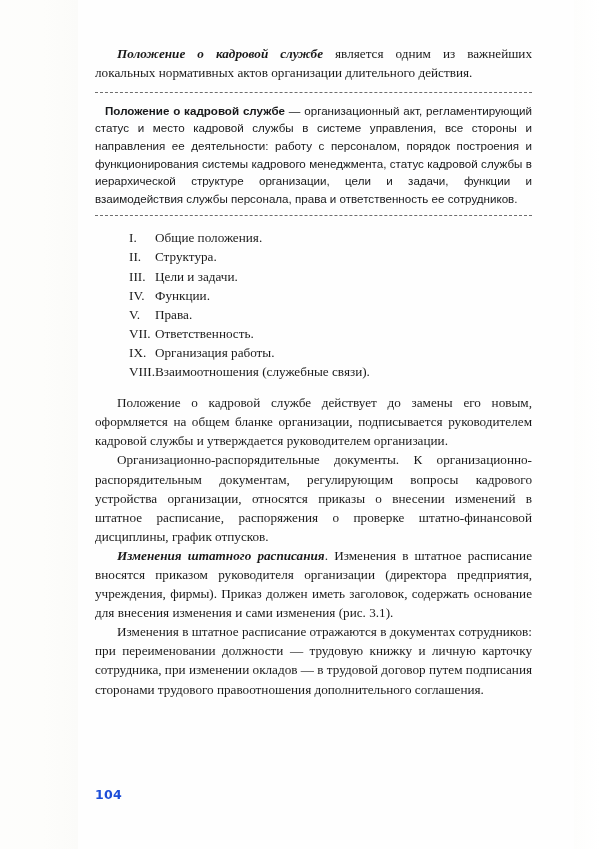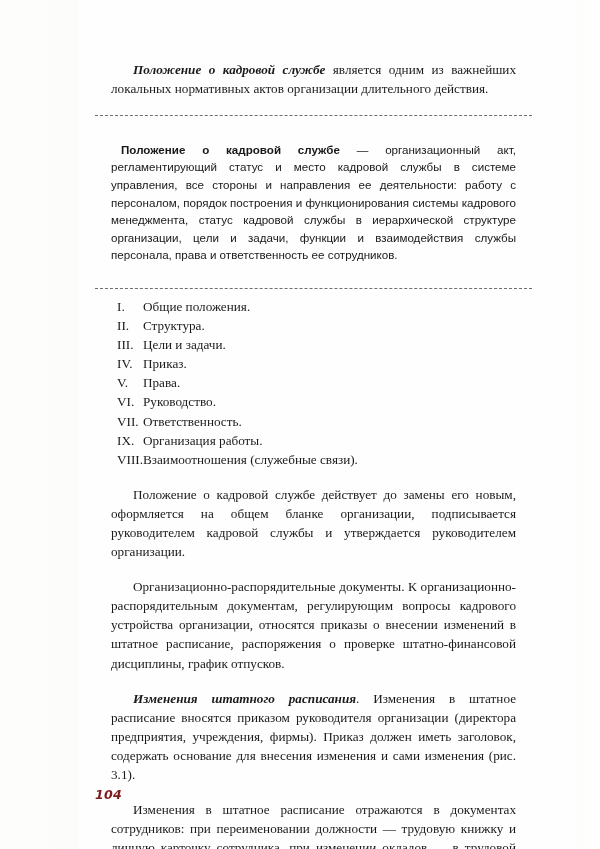--- a/index.html
+++ b/index.html
@@ -40,21 +40,21 @@
   }
 
   .content {
     position: absolute;
     left: 95px;
     top: 44px;
     width: 437px;
   }
 
   p {
-    margin: 16px;
+    margin: 0;
     font-size: 13.2px;
     line-height: 19.1px;
     text-align: justify;
     text-indent: 22px;
     -webkit-hyphens: none;
     hyphens: none;
   }
 
   .lead {
     font-size: 13.2px;
@@ -86,21 +86,21 @@
     text-indent: 10px;
     color: #17181a;
   }
   .callout .b {
     font-weight: bold;
   }
 
   
   ul.sections {
     list-style: none;
-    margin: 0;
+    margin: 12px;
     padding: 0;
   }
   ul.sections li {
     font-size: 13.2px;
     line-height: 19.1px;
     padding-left: 22px;
     white-space: nowrap;
   }
   ul.sections li .num {
     display: inline-block;
@@ -111,23 +111,22 @@
     margin-top: 0;
   }
 
   .folio {
     position: absolute;
     left: 95px;
     top: 787px;
     font-family: "DejaVu Sans", sans-serif;
     font-size: 12.6px;
     font-weight: bold;
-    color: #7f1d1d;
+    color: #1d4ed8;
     letter-spacing: 0.2px;
-    font-style: italic;
   }
 </style>
 </head>
 <body>
 
 <div class="page">
 
   <div class="gutter-left"></div>
   <div class="gutter-right"></div>
 
@@ -137,23 +136,22 @@
 
     <div class="callout">
       <p><span class="b">Положение о кадровой службе</span><span> — организационный акт, регламентирующий статус и место кадровой службы в системе управления, все стороны и направления ее деятельности: работу с персоналом, порядок построения и функционирования системы кадрового менеджмента, статус кадровой службы в иерархической структуре организации, цели и задачи, функции и взаимодействия службы персонала, права и ответственность ее сотрудников.</span></p>
     </div>
 
 
     <ul class="sections">
       <li><span class="num">I.</span><span>Общие положения.</span></li>
       <li><span class="num">II.</span><span>Структура.</span></li>
       <li><span class="num">III.</span><span>Цели и задачи.</span></li>
-      <li><span class="num">IV.</span><span>Приказ.</span></li>
+      <li><span class="num">IV.</span><span>Функции.</span></li>
       <li><span class="num">V.</span><span>Права.</span></li>
-      <li><span class="num">VI.</span><span>Руководство.</span></li>
       <li><span class="num">VII.</span><span>Ответственность.</span></li>
       <li><span class="num">IX.</span><span>Организация работы.</span></li>
       <li><span class="num">VIII.</span><span>Взаимоотношения (служебные связи).</span></li>
     </ul>
 
     <div class="para-block">
 
       <p>Положение о кадровой службе действует до замены его новым, оформляется на общем бланке организации, подписывается руководителем кадровой службы и утверждается руководителем организации.</p>
 
       <p><span class="b">Организационно-распорядительные документы</span><span>. К организационно-распорядительным документам, регулирующим вопросы кадрового устройства организации, относятся приказы о внесении изменений в штатное расписание, распоряжения о проверке штатно-финансовой дисциплины, график отпусков.</span></p>

